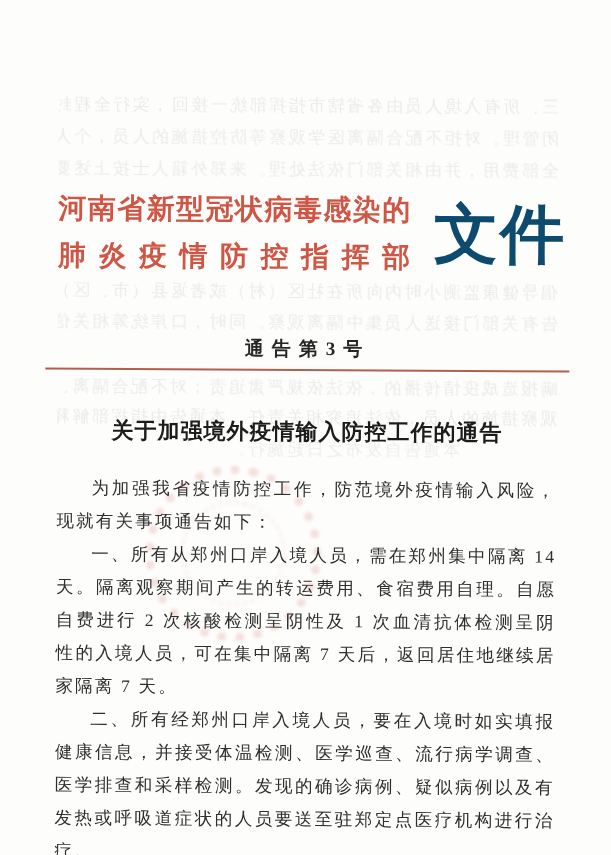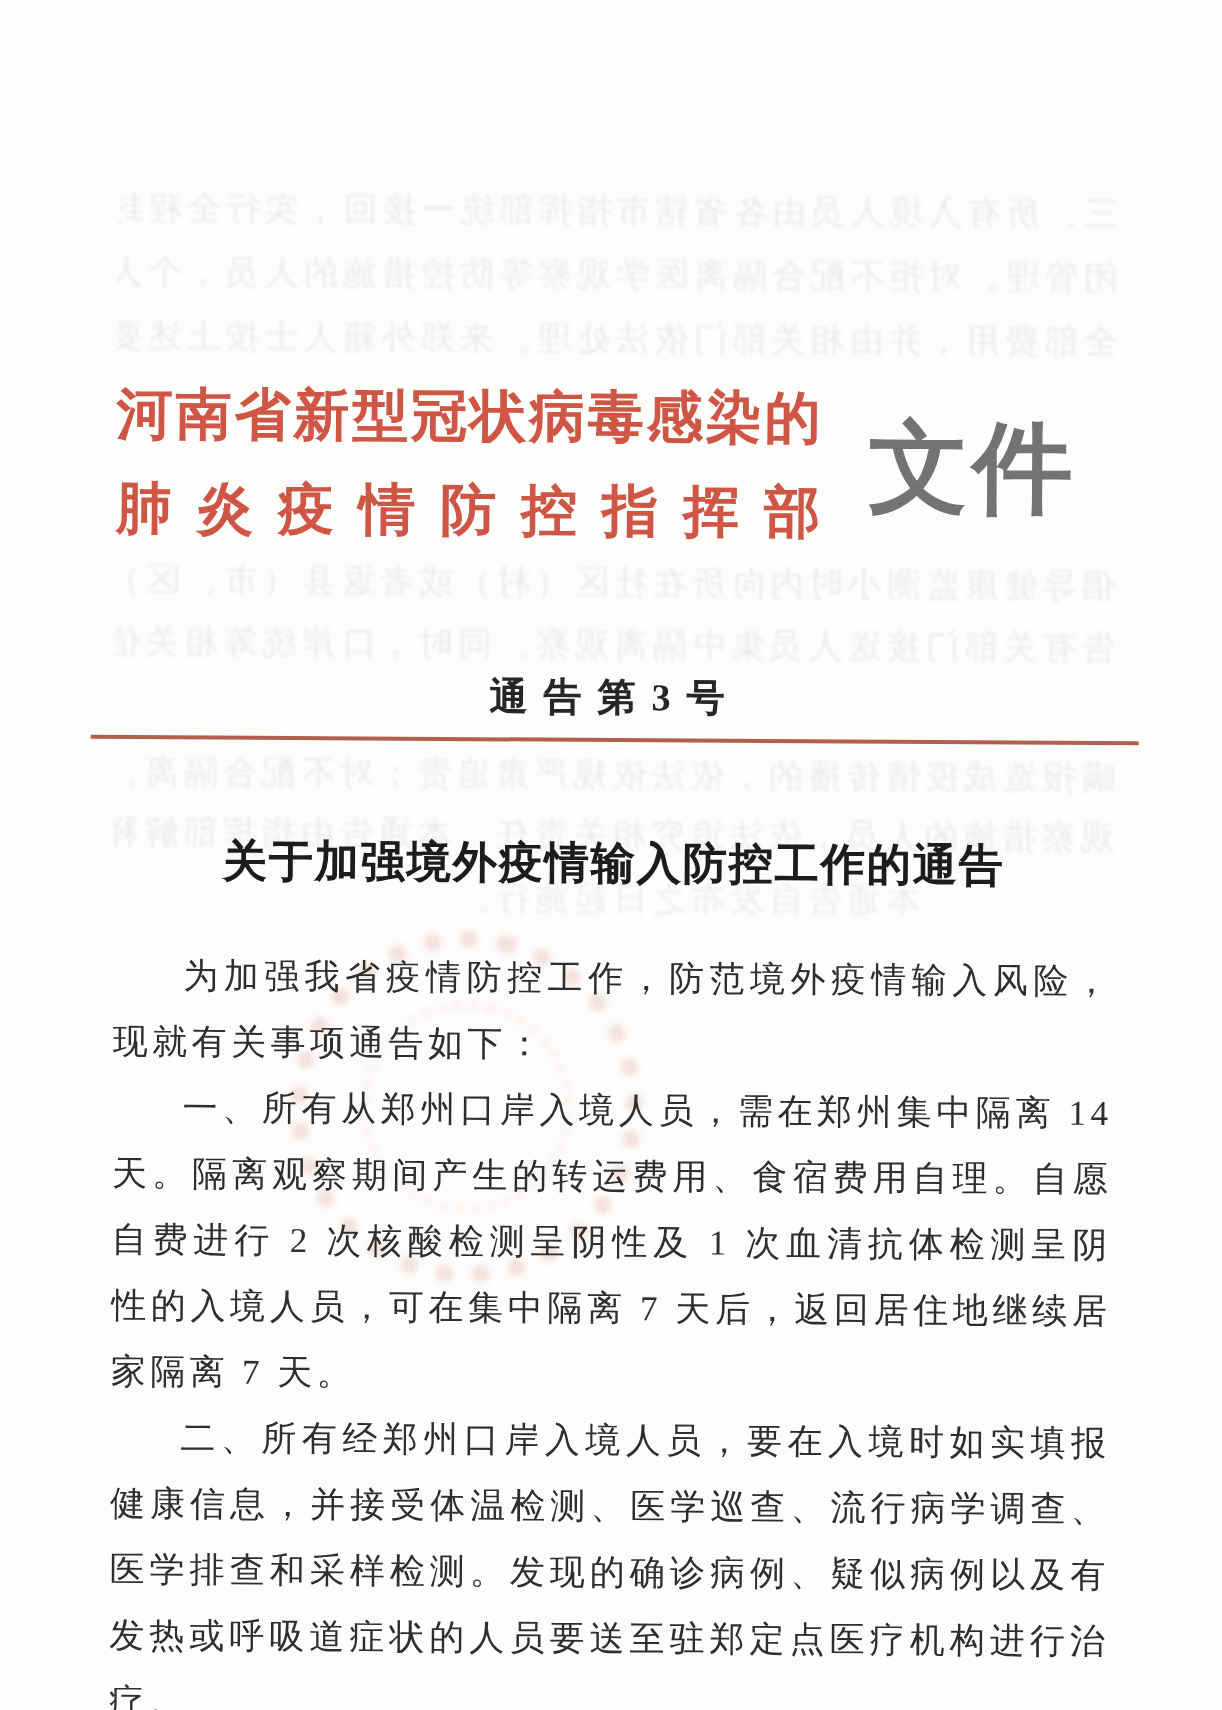--- a/index.html
+++ b/index.html
@@ -52,22 +52,22 @@
   .content { position: absolute; left: 57px; top: 186px; width: 500px; }
   .letterhead { display: flex; align-items: center; gap: 24px; }
   .org-block { width: 352px; flex: 0 0 352px; }
   .org-line {
     font-size: 28px; font-weight: bold;
     color: #cf5644;
     line-height: 47px;
     text-align: justify; text-align-last: justify;
   }
   .doc-type {
-    font-size: 50px; font-weight: bold;
-    color: #737373; letter-spacing: 2px;
+    font-size: 64px; font-weight: bold;
+    color: #0c4a6e; letter-spacing: 2px;
     white-space: nowrap;
   }
   .notice-no {
     margin-top: 56px;
     text-align: center;
     font-size: 19px; font-weight: 600;
     letter-spacing: 8px;
     color: #262626;
   }
   .red-rule {

